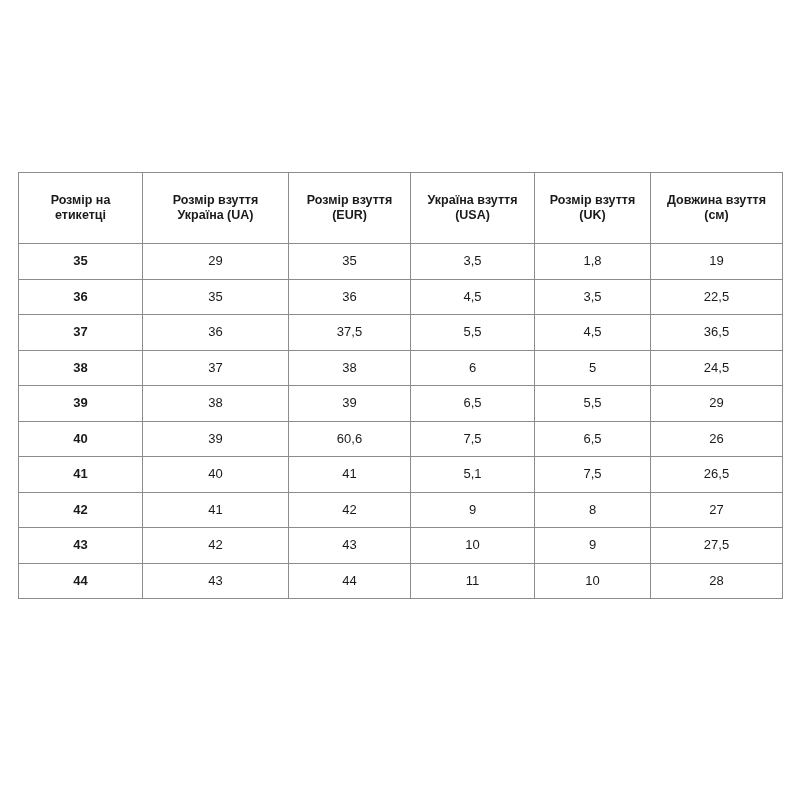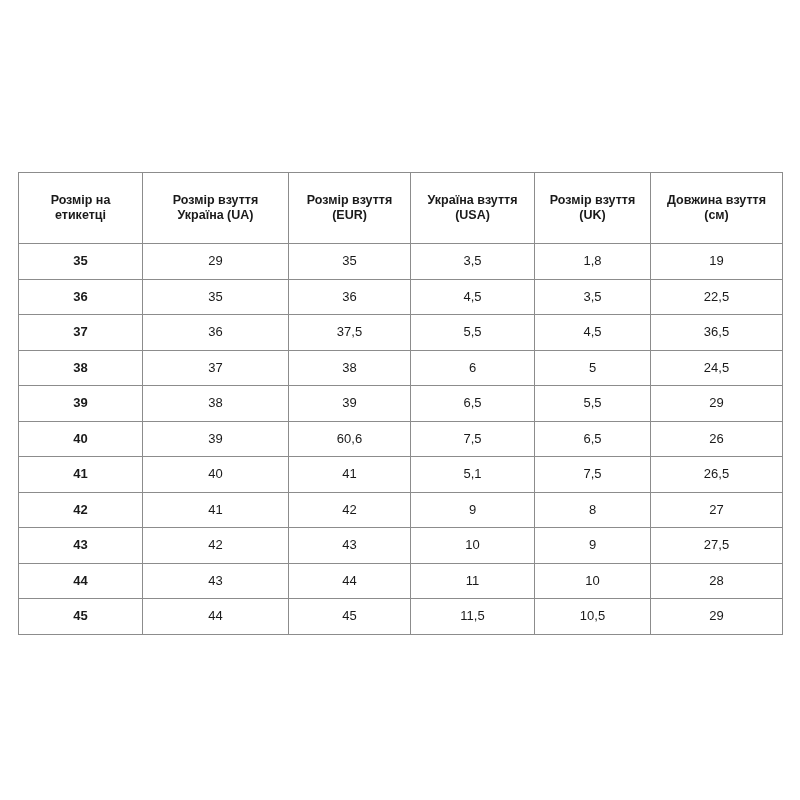--- a/index.html
+++ b/index.html
@@ -163,24 +163,16 @@
           <td>27,5</td>
         </tr>
         <tr>
           <td class="label-col">44</td>
           <td>43</td>
           <td>44</td>
           <td>11</td>
           <td>10</td>
           <td>28</td>
         </tr>
-        <tr>
-          <td class="label-col">45</td>
-          <td>44</td>
-          <td>45</td>
-          <td>11,5</td>
-          <td>10,5</td>
-          <td>29</td>
-        </tr>
       </tbody>
     </table>
   </div>
 </div>
 
 </body></html>

